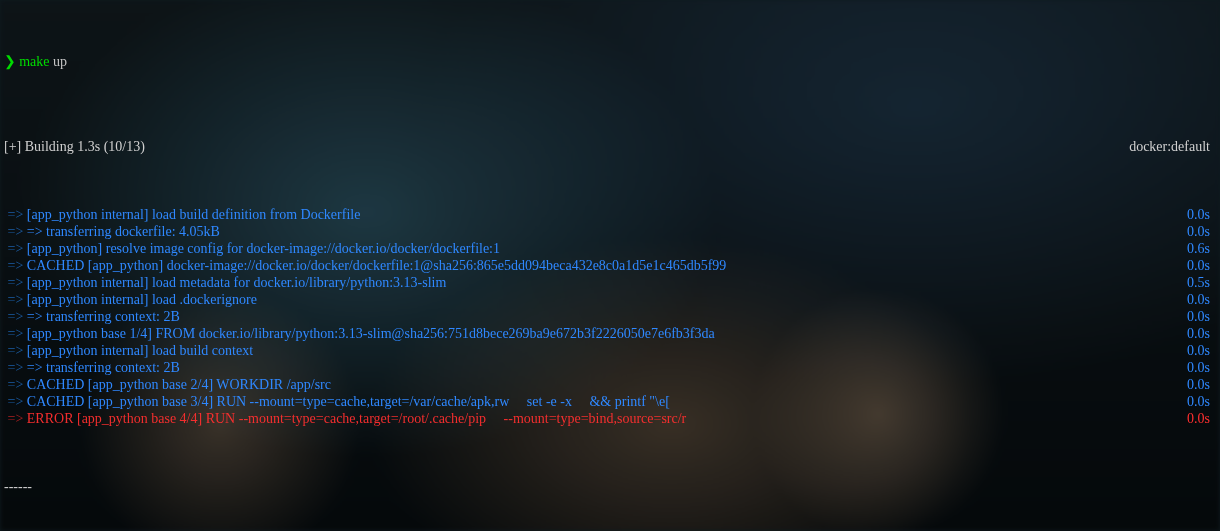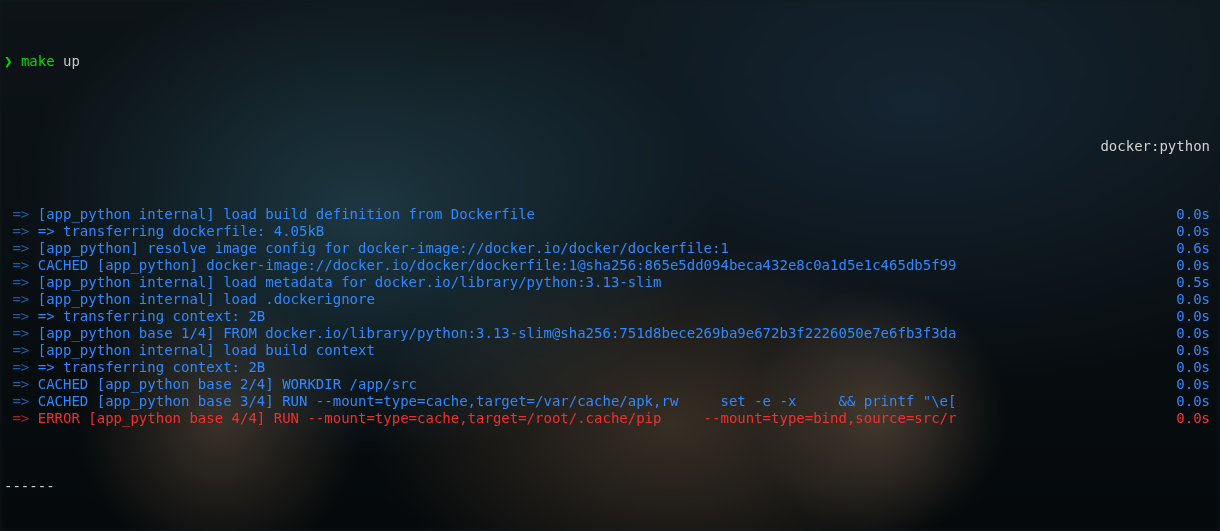--- a/index.html
+++ b/index.html
@@ -29,20 +29,21 @@
       radial-gradient(180px 180px at 72% 78%, rgba(110,90,70,0.55), transparent 70%),
       linear-gradient(#0c1418, #05090b);
     filter: blur(2px) saturate(0.9);
   }
   .term {
     position: absolute;
     inset: 0;
     z-index: 1;
     padding: 2px 4px;
     white-space: pre;
+    font-family: Liberation Serif, serif;
   }
   .row {
     display: flex;
     width: 100%;
   }
   .left {
     flex: 0 0 auto;
   }
   .time {
     flex: 0 0 auto;
@@ -67,21 +68,22 @@
 <div class="bg"></div>
 
 <div class="term">
 
   <div class="row">
     <span class="left"><span class="c-green">❯</span> <span class="c-green">make</span> <span class="c-cmd">up</span></span>
   </div>
 
 
   <div class="row">
-    <span class="time c-grey">docker:python</span>
+    <span class="left c-grey">[+] Building 1.3s (10/13)</span>
+    <span class="time c-grey">docker:default</span>
   </div>
 
   <div id="steps"><div class="row"><span class="left"><span class="c-dblue"> =&gt;</span><span class="c-blue"> [app_python internal] load build definition from Dockerfile</span></span><span class="time c-blue">0.0s</span></div><div class="row"><span class="left"><span class="c-dblue"> =&gt;</span><span class="c-blue"> =&gt; transferring dockerfile: 4.05kB</span></span><span class="time c-blue">0.0s</span></div><div class="row"><span class="left"><span class="c-dblue"> =&gt;</span><span class="c-blue"> [app_python] resolve image config for docker-image://docker.io/docker/dockerfile:1</span></span><span class="time c-blue">0.6s</span></div><div class="row"><span class="left"><span class="c-dblue"> =&gt;</span><span class="c-blue"> CACHED [app_python] docker-image://docker.io/docker/dockerfile:1@sha256:865e5dd094beca432e8c0a1d5e1c465db5f99</span></span><span class="time c-blue">0.0s</span></div><div class="row"><span class="left"><span class="c-dblue"> =&gt;</span><span class="c-blue"> [app_python internal] load metadata for docker.io/library/python:3.13-slim</span></span><span class="time c-blue">0.5s</span></div><div class="row"><span class="left"><span class="c-dblue"> =&gt;</span><span class="c-blue"> [app_python internal] load .dockerignore</span></span><span class="time c-blue">0.0s</span></div><div class="row"><span class="left"><span class="c-dblue"> =&gt;</span><span class="c-blue"> =&gt; transferring context: 2B</span></span><span class="time c-blue">0.0s</span></div><div class="row"><span class="left"><span class="c-dblue"> =&gt;</span><span class="c-blue"> [app_python base 1/4] FROM docker.io/library/python:3.13-slim@sha256:751d8bece269ba9e672b3f2226050e7e6fb3f3da</span></span><span class="time c-blue">0.0s</span></div><div class="row"><span class="left"><span class="c-dblue"> =&gt;</span><span class="c-blue"> [app_python internal] load build context</span></span><span class="time c-blue">0.0s</span></div><div class="row"><span class="left"><span class="c-dblue"> =&gt;</span><span class="c-blue"> =&gt; transferring context: 2B</span></span><span class="time c-blue">0.0s</span></div><div class="row"><span class="left"><span class="c-dblue"> =&gt;</span><span class="c-blue"> CACHED [app_python base 2/4] WORKDIR /app/src</span></span><span class="time c-blue">0.0s</span></div><div class="row"><span class="left"><span class="c-dblue"> =&gt;</span><span class="c-blue"> CACHED [app_python base 3/4] RUN --mount=type=cache,target=/var/cache/apk,rw     set -e -x     &amp;&amp; printf "\e[</span></span><span class="time c-blue">0.0s</span></div><div class="row"><span class="left"><span class="c-dred"> =&gt;</span><span class="c-red dim"> ERROR [app_python base 4/4] RUN --mount=type=cache,target=/root/.cache/pip     --mount=type=bind,source=src/r</span></span><span class="time c-red">0.0s</span></div></div>
 
   <div class="hr">------</div>
   
   
 
   
   

